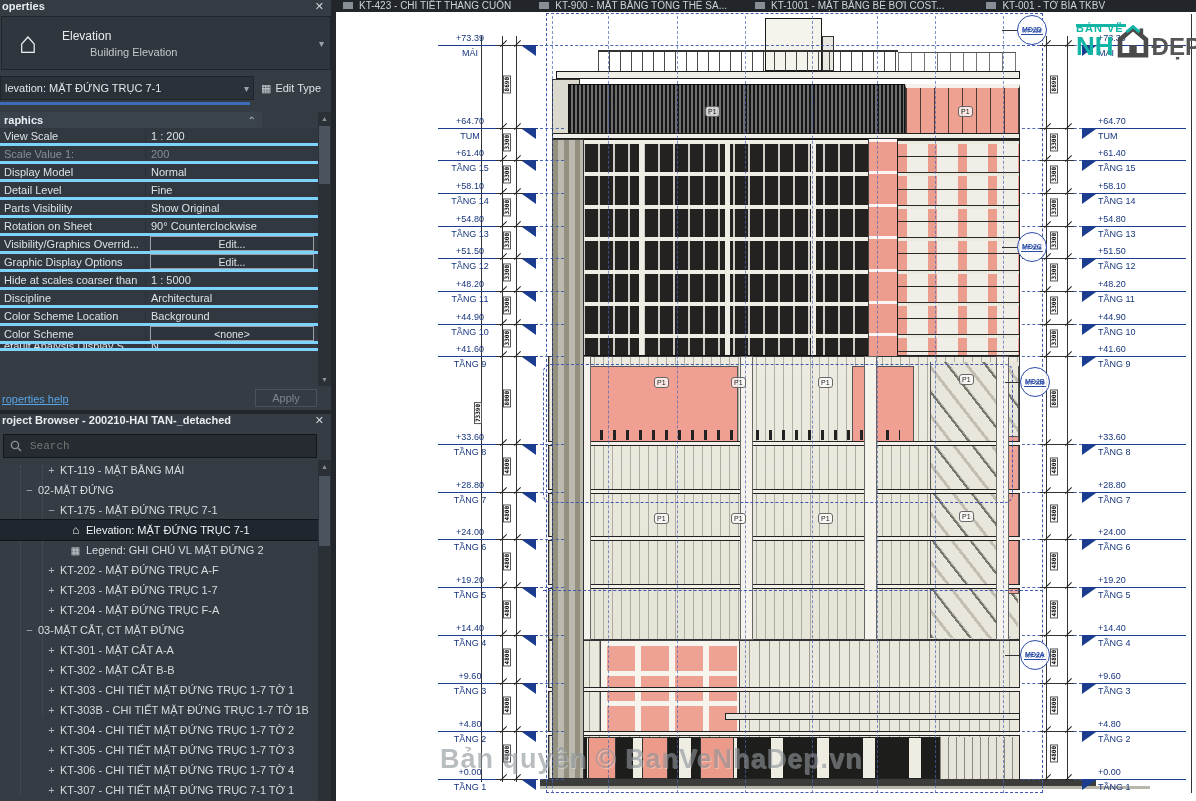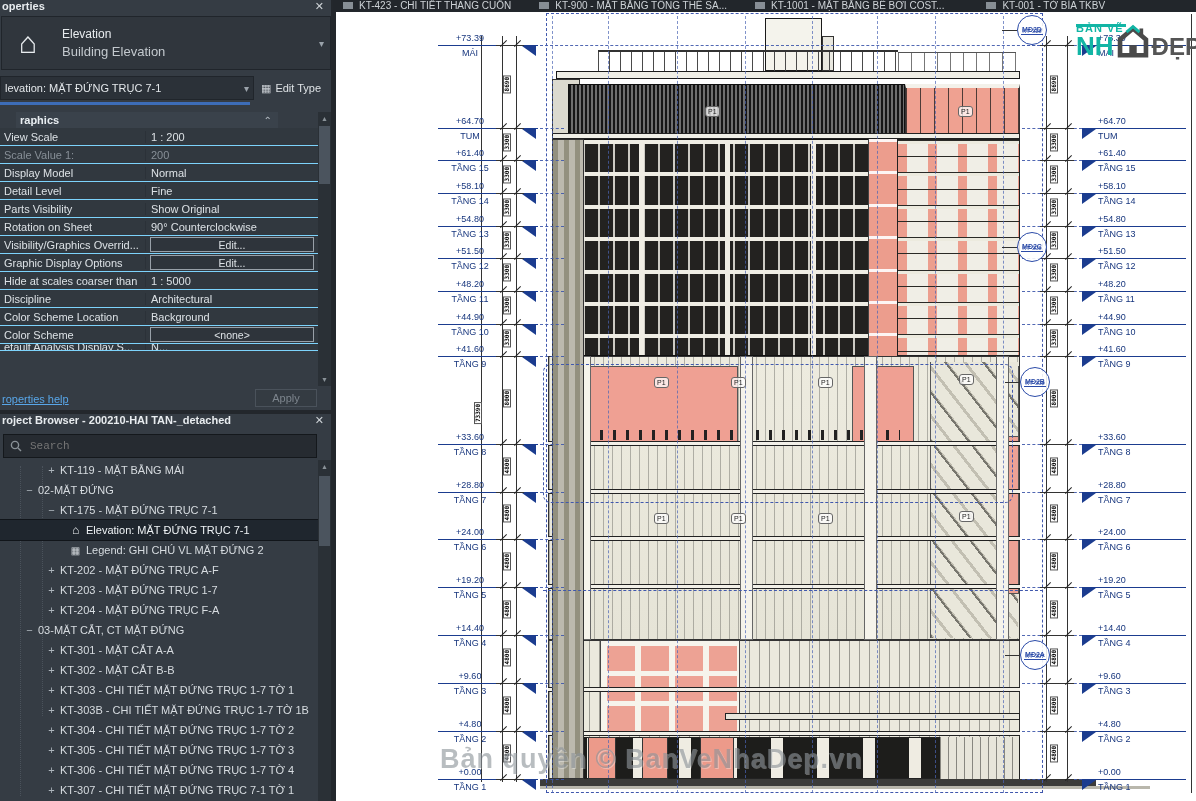--- a/index.html
+++ b/index.html
@@ -12,37 +12,37 @@
   #browser{left:0;top:414px;width:331px;height:387px;}
   .ptitle{position:relative;height:14px;font-size:11px;font-weight:700;color:#e8ecef;
     padding-left:2px;line-height:13px;white-space:nowrap;overflow:hidden;}
   .xbtn{position:absolute;right:7px;top:0;color:#cfd4d8;font-size:11px;line-height:13px;cursor:default;}
 
   .typesel{position:absolute;left:1px;top:16px;width:328px;height:52px;background:#30363d;
     border:1px solid #20252b;display:flex;align-items:center;}
   .typesel .house{width:52px;text-align:center;font-size:30px;color:#e9edf0;line-height:50px;}
   .typesel .ttxt{flex:1;padding-left:8px;}
   .typesel .t1{font-size:12px;color:#e8ecef;}
-  .typesel .t2{font-size:13px;color:#c3c9ce;margin-top:3px;}
+  .typesel .t2{font-size:11px;color:#c3c9ce;margin-top:3px;margin-left:28px;}
   .typesel .chev{color:#9aa2aa;font-size:10px;padding-right:6px;}
 
   .instrow{position:absolute;left:0;top:76px;width:331px;height:24px;display:flex;align-items:center;}
   .combo{width:252px;height:22px;background:#2b3138;border:1px solid #20252b;display:flex;
     align-items:center;font-size:11px;color:#e3e7ea;}
   .combo .ctxt{flex:1;padding-left:4px;white-space:nowrap;overflow:hidden;}
   .combo .chev{color:#9aa2aa;font-size:10px;padding-right:4px;}
   .edittype{display:flex;align-items:center;gap:4px;margin-left:7px;font-size:11px;color:#dfe3e6;}
   .etico{color:#c8cdd2;font-size:11px;}
   .bluebar{position:absolute;left:0;top:102px;width:250px;height:3px;background:#3d6db8;}
 
-  .psec{position:absolute;left:16px;top:112px;width:262px;height:16px;background:#3a424b;color:#e9eef2;
+  .psec{position:absolute;left:0;top:112px;width:262px;height:16px;background:#3a424b;color:#e9eef2;
     font-weight:700;font-size:11px;padding-left:4px;line-height:16px;box-sizing:border-box;}
   .psec .coll{position:absolute;right:6px;top:1px;font-weight:400;color:#b9c0c7;font-size:10px;}
   #prows{position:absolute;left:0;top:128px;width:318px;}
-  .prow{display:flex;height:18px;border-bottom:1px solid #7dd3fc;background:#31383f;
+  .prow{display:flex;height:18px;border-bottom:3px solid #7dd3fc;background:#31383f;
     font-size:11px;color:#dce1e5;align-items:center;box-sizing:border-box;}
   .prow .pl{width:146px;min-width:146px;padding-left:4px;border-right:1px solid #2b3138;
     white-space:nowrap;overflow:hidden;box-sizing:border-box;}
   .prow .pv{flex:1;padding-left:5px;white-space:nowrap;overflow:hidden;}
   .prow.dim .pl,.prow.dim .pv{color:#878f97;}
   .pbtn{margin:1px 4px;flex:1;height:15px;background:#2e343b;border:1px solid #98a0a8;
     color:#dce1e5;font-size:10.5px;line-height:12px;font-family:"Liberation Sans",sans-serif;padding:0;}
   .partial{height:7px;overflow:hidden;}
   .pfoot{position:absolute;left:0;top:388px;width:331px;height:22px;display:flex;align-items:center;}
   .plink{margin-left:2px;font-size:11px;color:#58a6e8;text-decoration:underline;}

